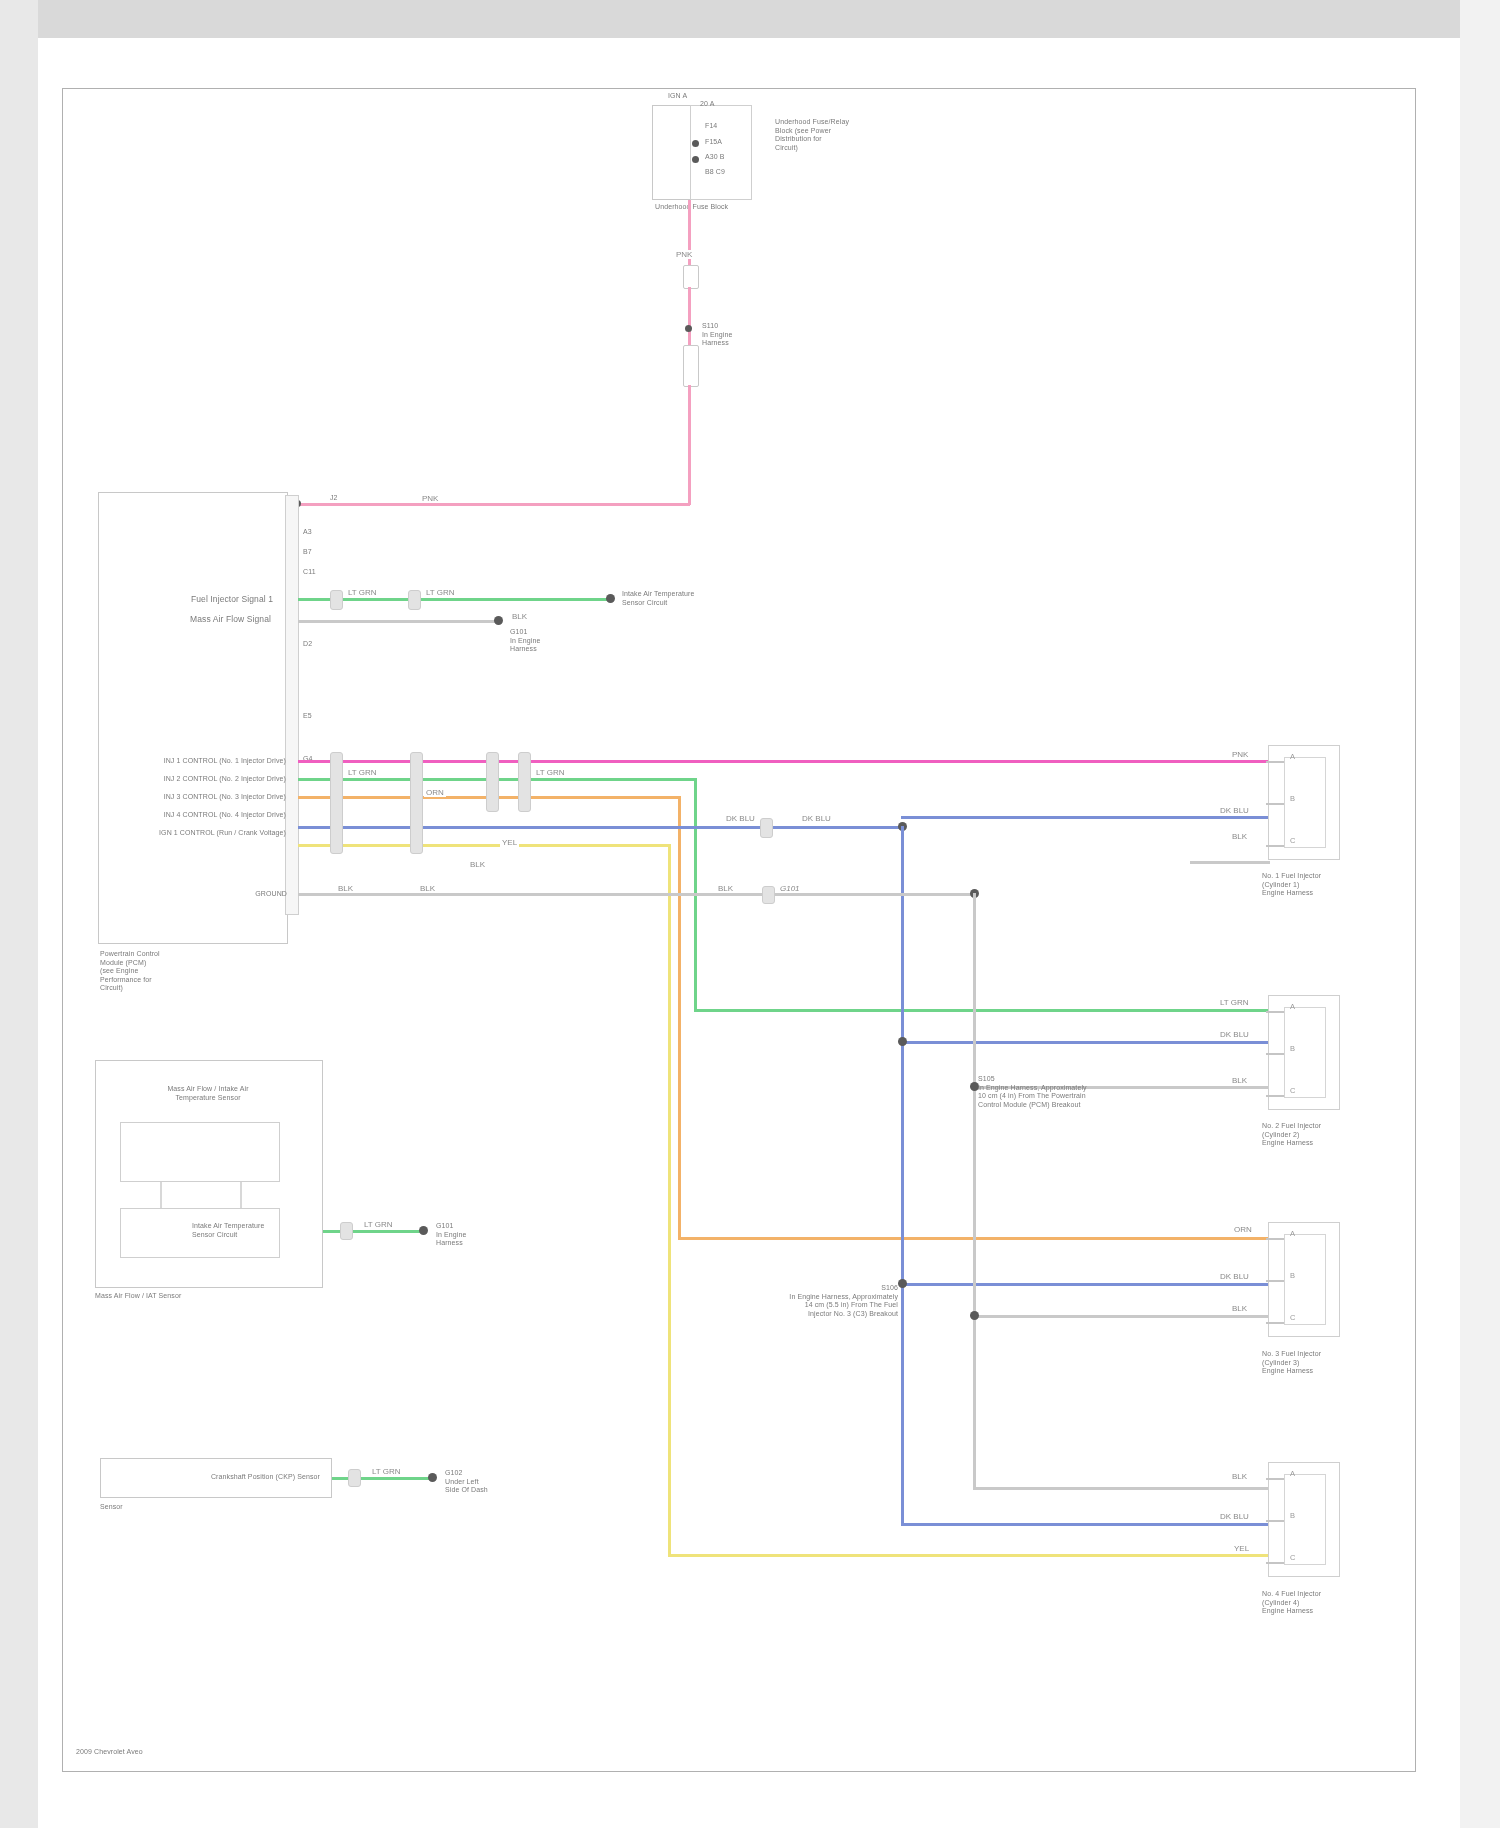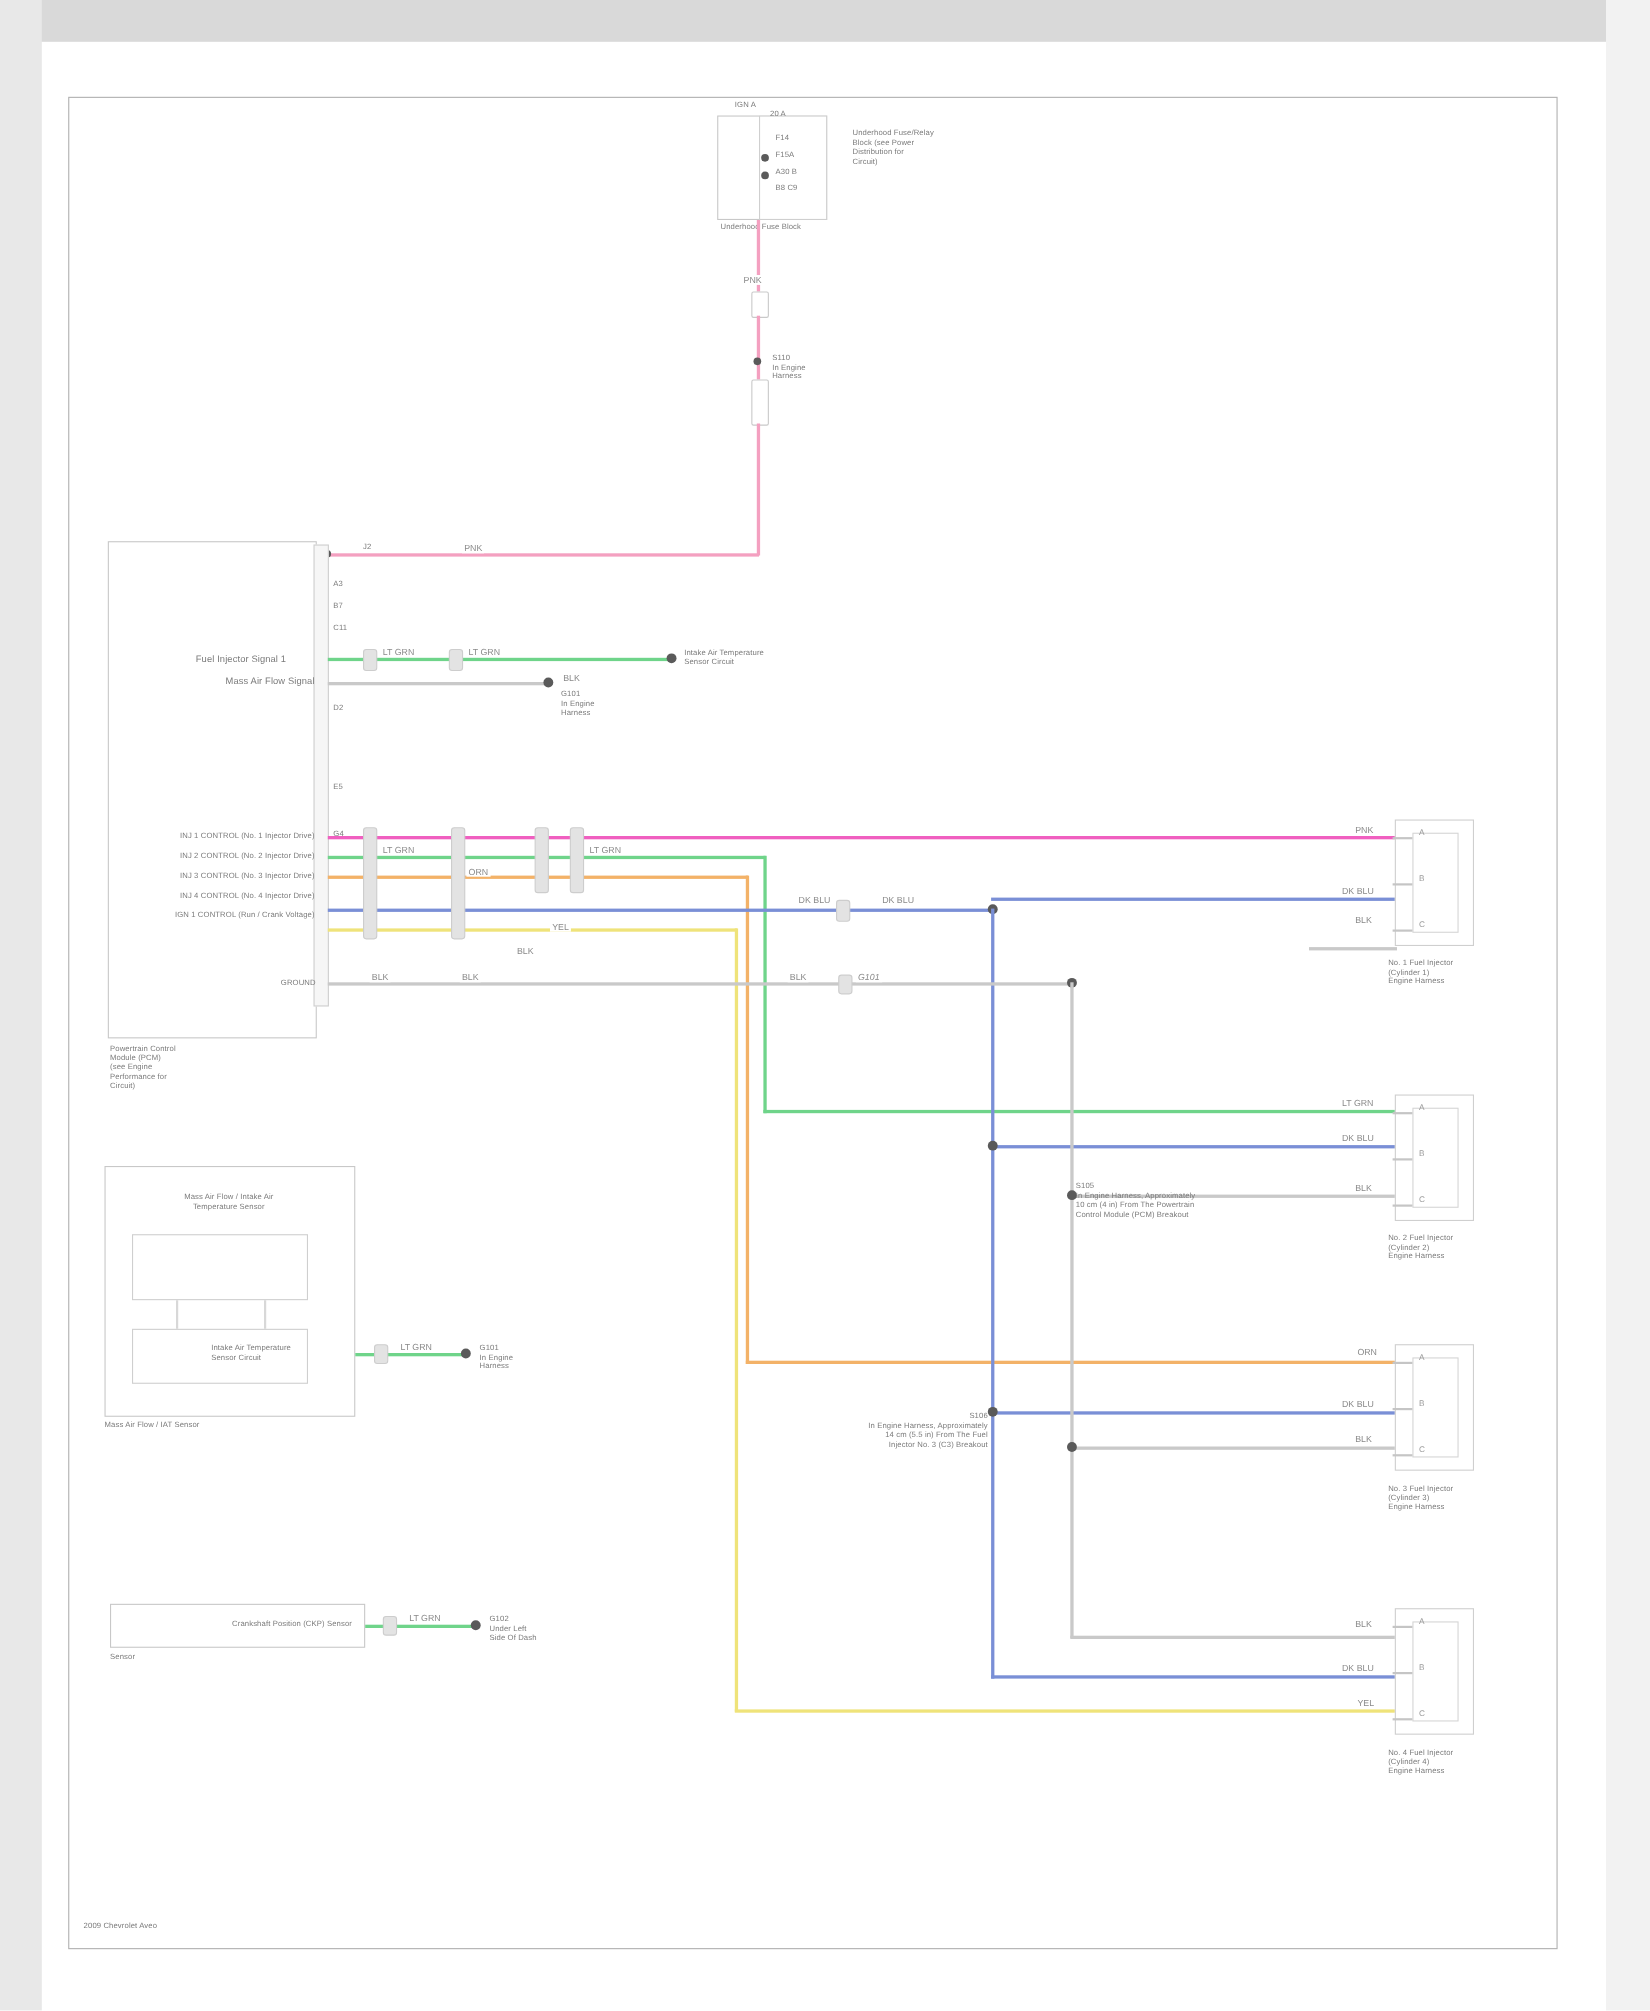--- a/index.html
+++ b/index.html
@@ -94,22 +94,22 @@
   <div class="box" style="left:98px;top:492px;width:190px;height:452px;"></div>
   <div class="thinbox" style="left:285px;top:495px;width:14px;height:420px;background:#f6f6f6;"></div>
 
   <div class="lbl ti" style="left:303px;top:528px;">A3</div>
   <div class="lbl ti" style="left:303px;top:548px;">B7</div>
   <div class="lbl ti" style="left:303px;top:568px;">C11</div>
   <div class="lbl ti" style="left:303px;top:640px;">D2</div>
   <div class="lbl ti" style="left:303px;top:712px;">E5</div>
   <div class="lbl ti" style="left:303px;top:755px;">G4</div>
 
-  <div class="lbl" style="left:178px;top:594px;width:108px;text-align:left;">Fuel Injector Signal 1</div>
-  <div class="lbl" style="left:170px;top:614px;width:116px;text-align:right;">Mass Air Flow Signal</div>
+  <div class="lbl" style="left:178px;top:594px;width:108px;text-align:center;">Fuel Injector Signal 1</div>
+  <div class="lbl" style="left:155px;top:614px;width:116px;text-align:right;">Mass Air Flow Signal</div>
 
   <div class="wire h" style="left:298px;top:598px;width:312px;background:#6fd48a;"></div>
   <div class="splice" style="left:330px;top:590px;height:18px;"></div>
   <div class="splice" style="left:408px;top:590px;height:18px;"></div>
   <div class="wlabel" style="left:346px;top:588px;">LT GRN</div>
   <div class="wlabel" style="left:424px;top:588px;">LT GRN</div>
   <div class="dot" style="left:606px;top:594px;"></div>
   <div class="lbl ti" style="left:622px;top:590px;width:110px;">Intake Air Temperature
 Sensor Circuit</div>
 

